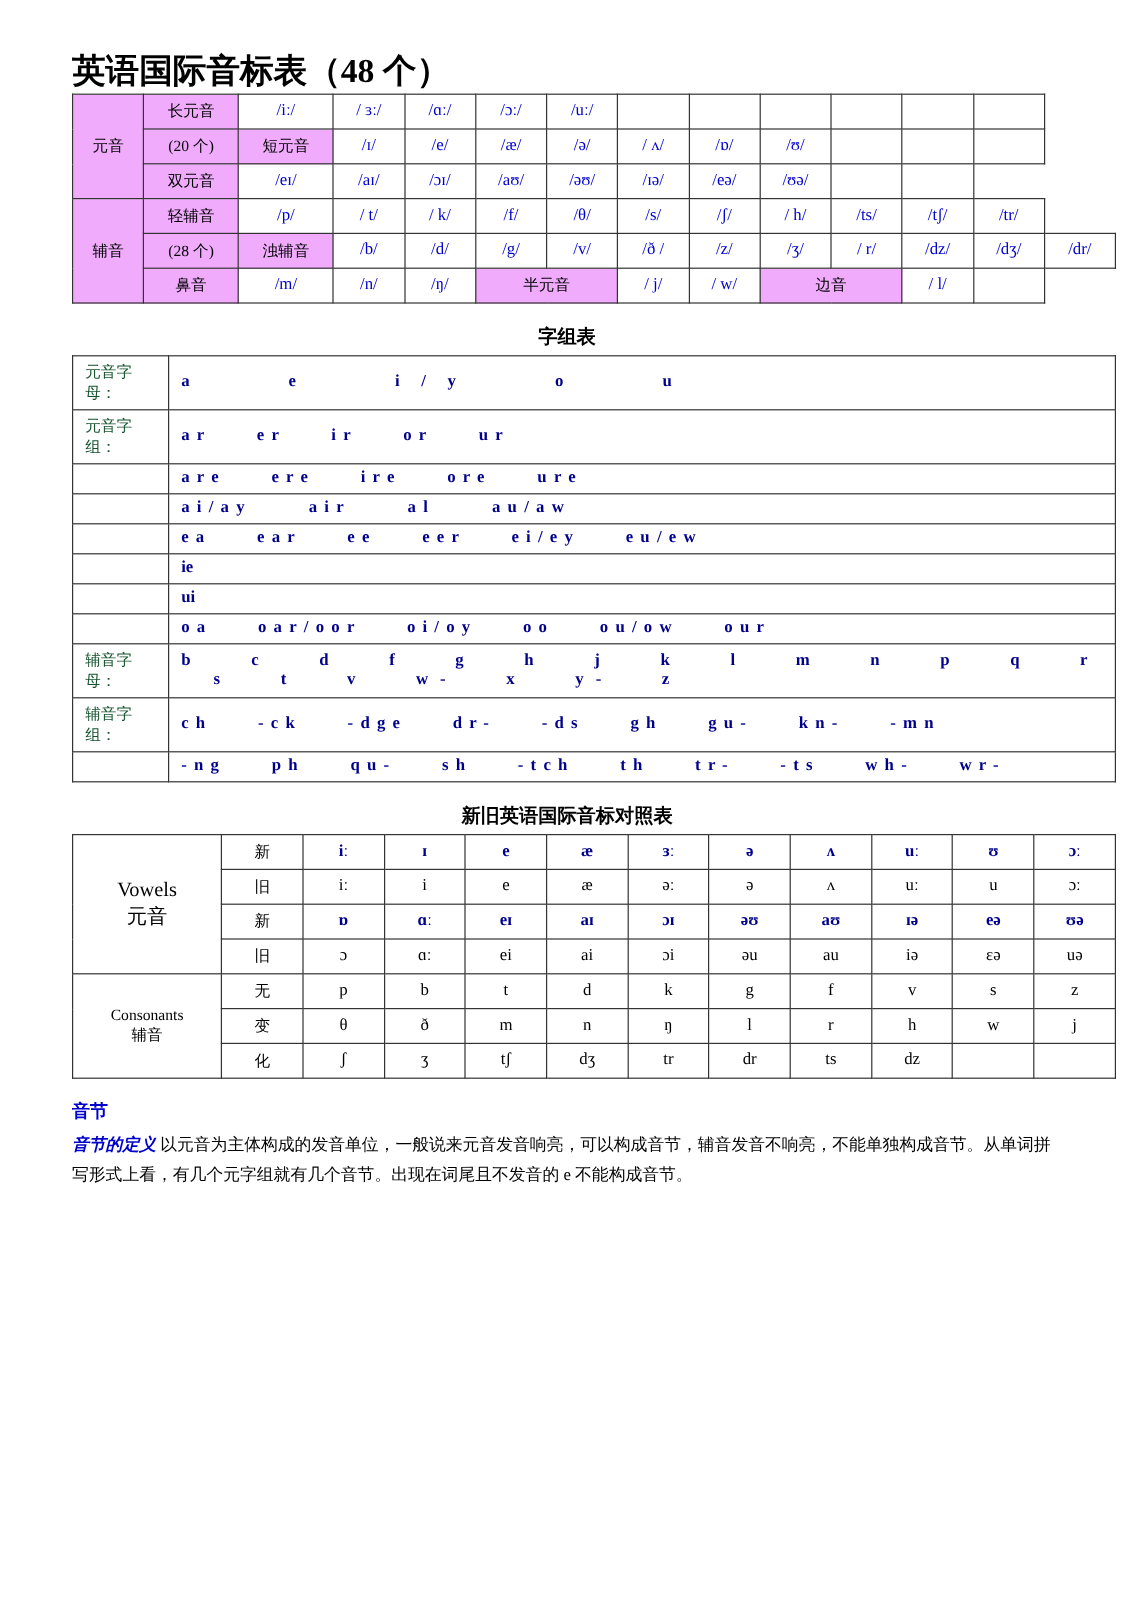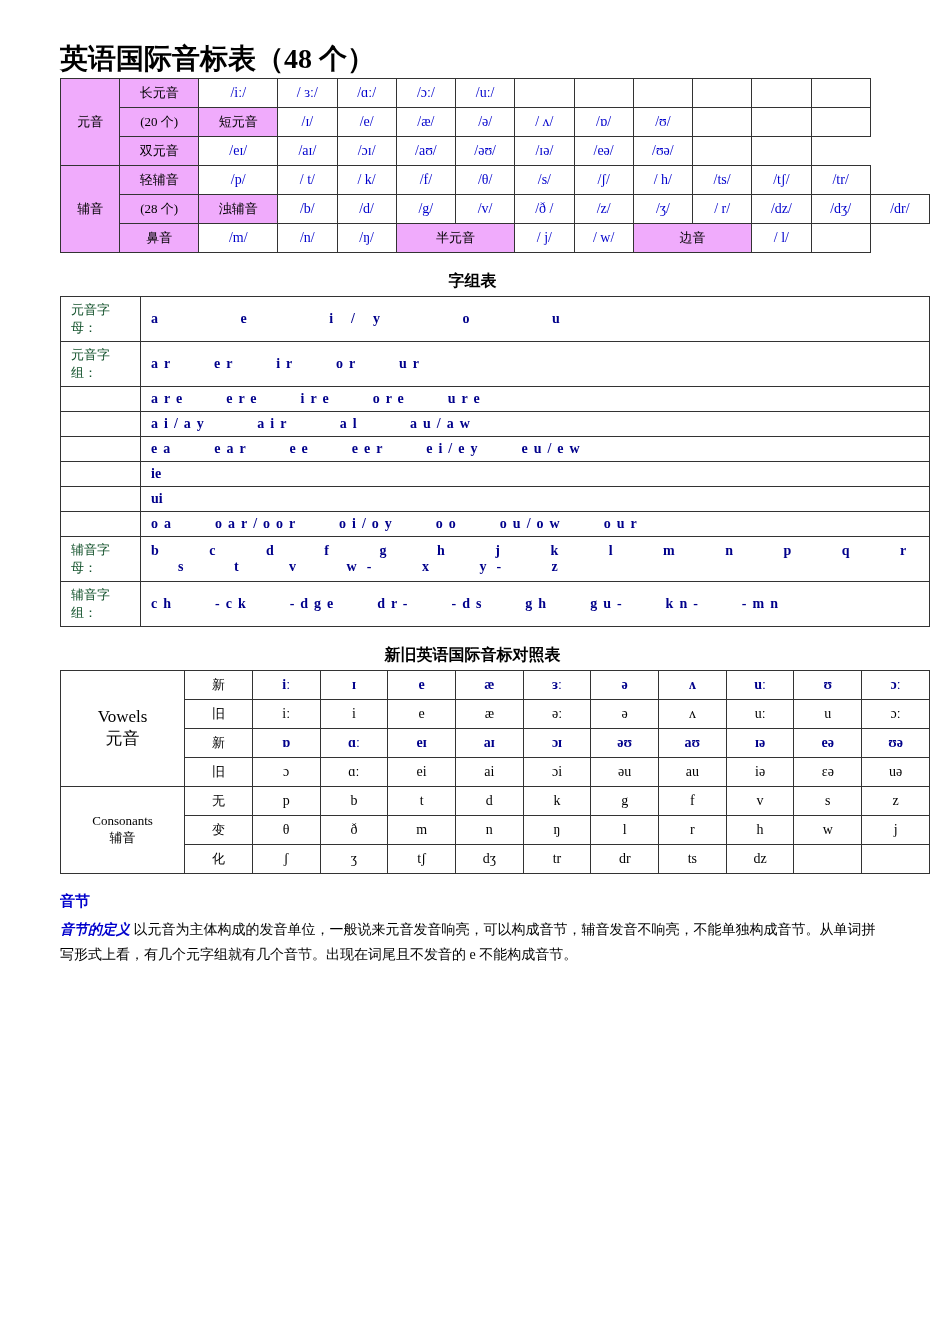--- a/index.html
+++ b/index.html
@@ -256,20 +256,24 @@
         <td class="blue-bold" style="letter-spacing:6px;">oa &nbsp;&nbsp; oar/oor &nbsp;&nbsp; oi/oy &nbsp;&nbsp; oo &nbsp;&nbsp; ou/ow &nbsp;&nbsp; our</td>
       </tr>
       <tr>
         <td class="label-cell">辅音字母：</td>
         <td class="blue-bold" style="letter-spacing:10px;">b &nbsp; c &nbsp; d &nbsp; f &nbsp; g &nbsp; h &nbsp; j &nbsp; k &nbsp; l &nbsp; m &nbsp; n &nbsp; p &nbsp; q &nbsp; r &nbsp; s &nbsp; t &nbsp; v &nbsp; w- &nbsp; x &nbsp; y- &nbsp; z</td>
       </tr>
       <tr>
         <td class="label-cell">辅音字组：</td>
         <td class="blue-bold" style="letter-spacing:6px;">ch &nbsp;&nbsp; -ck &nbsp;&nbsp; -dge &nbsp;&nbsp; dr- &nbsp;&nbsp; -ds &nbsp;&nbsp; gh &nbsp;&nbsp; gu- &nbsp;&nbsp; kn- &nbsp;&nbsp; -mn</td>
       </tr>
+      <tr>
+        <td class="label-cell"></td>
+        <td class="blue-bold" style="letter-spacing:6px;">-ng &nbsp;&nbsp; ph &nbsp;&nbsp; qu- &nbsp;&nbsp; sh &nbsp;&nbsp; -tch &nbsp;&nbsp; th &nbsp;&nbsp; tr- &nbsp;&nbsp; -ts &nbsp;&nbsp; wh- &nbsp;&nbsp; wr-</td>
+      </tr>
     </tbody>
   </table>
 </div>
 
 <div class="contrast-section">
   <div class="contrast-title">新旧英语国际音标对照表</div>
   <table class="contrast-table">
     <tbody>
 
       <tr>

